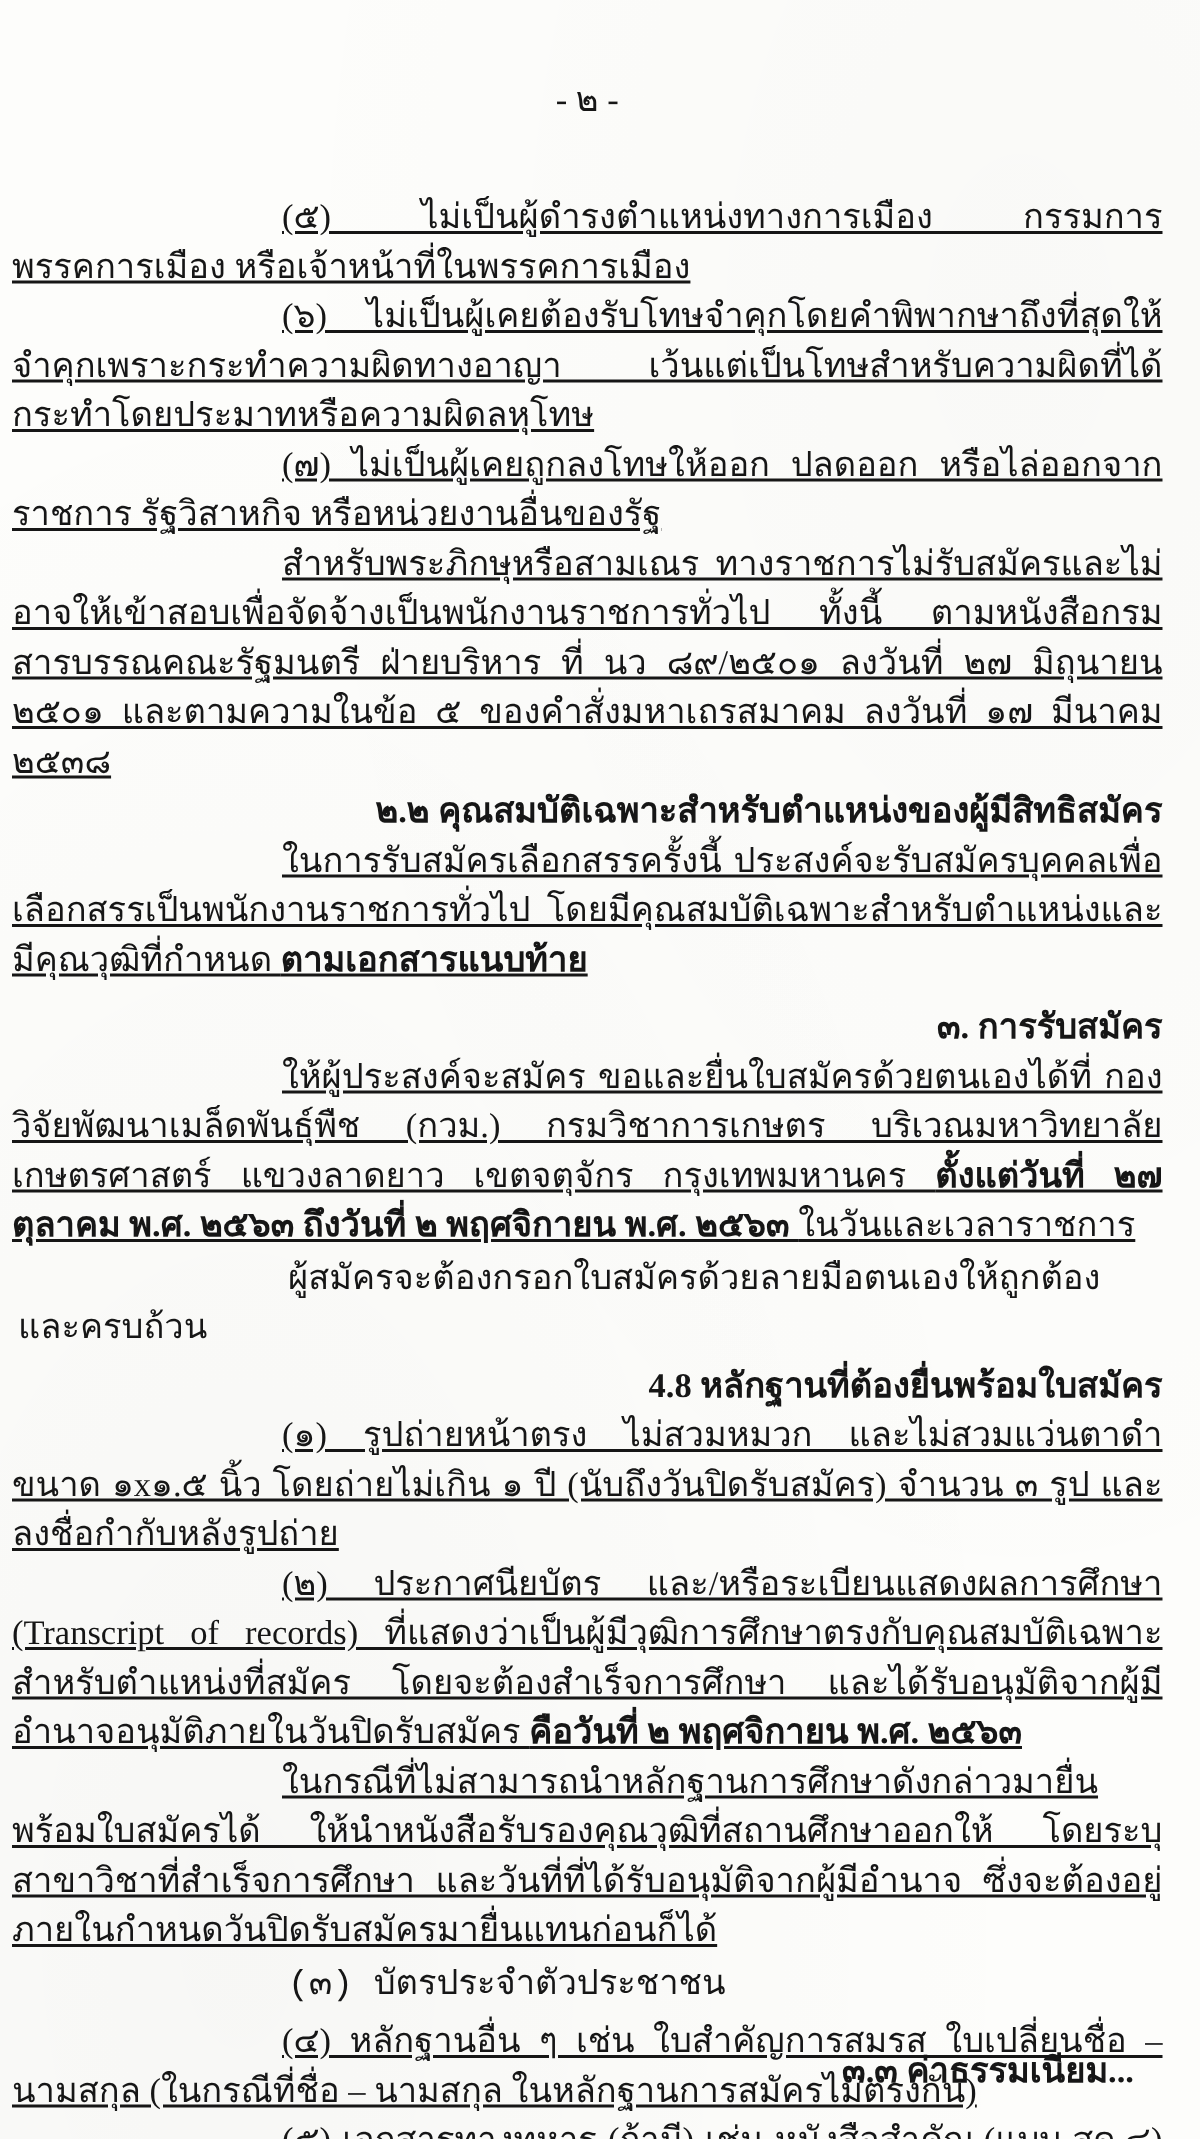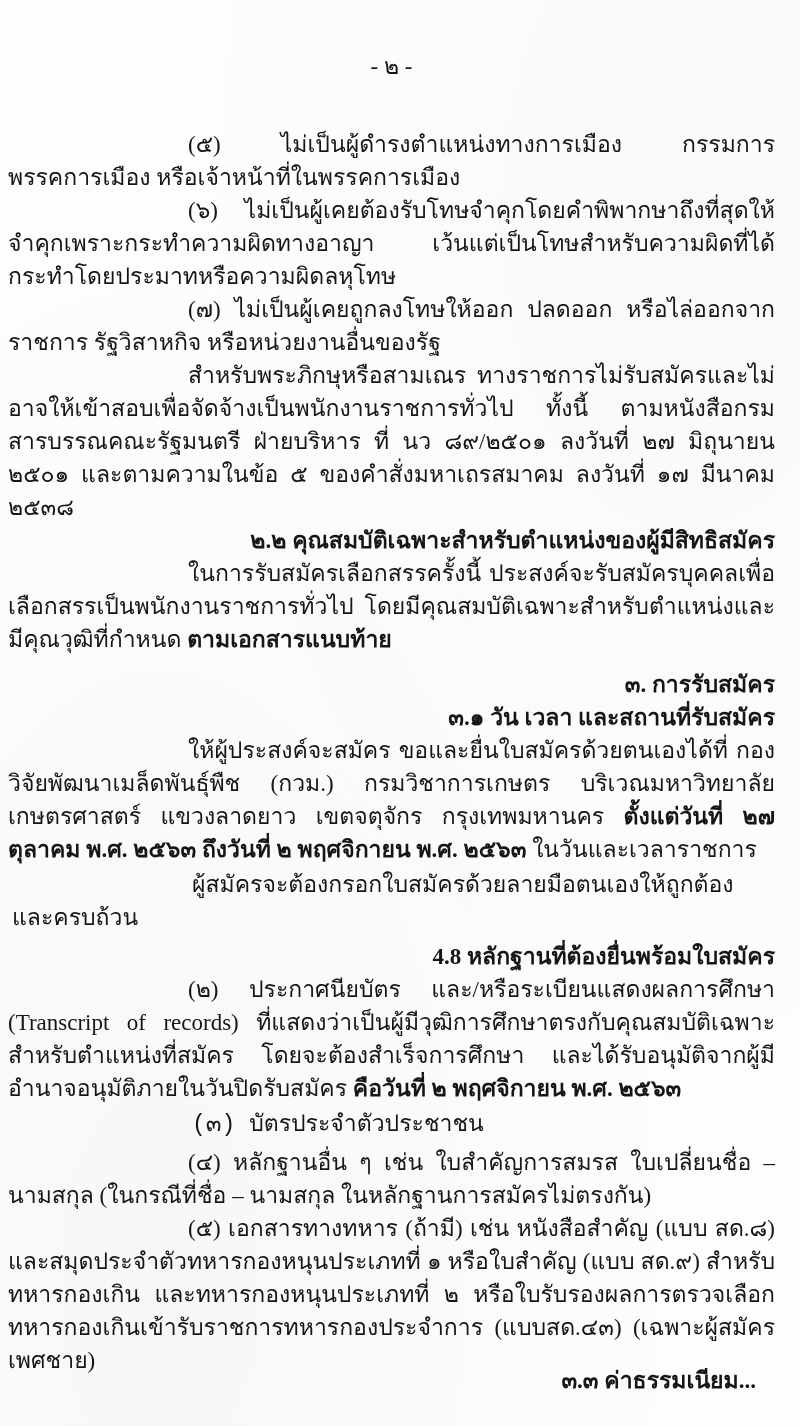--- a/index.html
+++ b/index.html
@@ -25,20 +25,21 @@
     overflow: hidden;
   }
   .page-number {
     text-align: center;
     margin: 0 0 45px 0;
   }
   p.para {
     margin: 0;
     text-align: justify;
     text-indent: 180px;
+    text-decoration: underline;
   }
   p.plain {
     margin: 4px;
     text-align: left;
     text-indent: 180px;
     font-family: Liberation Mono, monospace;
   }
   .heading {
     margin: 0;
     font-weight: bold;
@@ -69,31 +70,32 @@
   <p class="para">(๗) ไม่เป็นผู้เคยถูกลงโทษให้ออก ปลดออก หรือไล่ออกจากราชการ รัฐวิสาหกิจ หรือหน่วยงานอื่นของรัฐ</p>
 
   <p class="para">สำหรับพระภิกษุหรือสามเณร ทางราชการไม่รับสมัครและไม่อาจให้เข้าสอบเพื่อจัดจ้างเป็นพนักงานราชการทั่วไป ทั้งนี้ ตามหนังสือกรมสารบรรณคณะรัฐมนตรี ฝ่ายบริหาร ที่ นว ๘๙/๒๕๐๑ ลงวันที่ ๒๗ มิถุนายน ๒๕๐๑ และตามความในข้อ ๕ ของคำสั่งมหาเถรสมาคม ลงวันที่ ๑๗ มีนาคม ๒๕๓๘</p>
 
   <p class="heading lvl-2">๒.๒ คุณสมบัติเฉพาะสำหรับตำแหน่งของผู้มีสิทธิสมัคร</p>
 
   <p class="para"><span>ในการรับสมัครเลือกสรรครั้งนี้ ประสงค์จะรับสมัครบุคคลเพื่อเลือกสรรเป็นพนักงานราชการทั่วไป โดยมีคุณสมบัติเฉพาะสำหรับตำแหน่งและมีคุณวุฒิที่กำหนด </span><span class="bold">ตามเอกสารแนบท้าย</span></p>
 
   <p class="heading lvl-1">๓. การรับสมัคร</p>
 
-  <p class="heading lvl-2">๓.๑ วัน เวลา และสถานที่รับสมัคร</p>
 
   <p class="para"><span>ให้ผู้ประสงค์จะสมัคร ขอและยื่นใบสมัครด้วยตนเองได้ที่ กองวิจัยพัฒนาเมล็ดพันธุ์พืช (กวม.) กรมวิชาการเกษตร บริเวณมหาวิทยาลัยเกษตรศาสตร์ แขวงลาดยาว เขตจตุจักร กรุงเทพมหานคร </span><span class="bold">ตั้งแต่วันที่ ๒๗ ตุลาคม พ.ศ. ๒๕๖๓ ถึงวันที่ ๒ พฤศจิกายน พ.ศ. ๒๕๖๓ </span><span>ในวันและเวลาราชการ</span></p>
 
   <p class="plain">ผู้สมัครจะต้องกรอกใบสมัครด้วยลายมือตนเองให้ถูกต้องและครบถ้วน</p>
 
   <p class="heading lvl-2">4.8 หลักฐานที่ต้องยื่นพร้อมใบสมัคร</p>
 
+  <p class="para">(๑) รูปถ่ายหน้าตรง ไม่สวมหมวก และไม่สวมแว่นตาดำ ขนาด ๑x๑.๕ นิ้ว โดยถ่ายไม่เกิน ๑ ปี (นับถึงวันปิดรับสมัคร) จำนวน ๓ รูป และลงชื่อกำกับหลังรูปถ่าย</p>
 
   <p class="para"><span>(๒) ประกาศนียบัตร และ/หรือระเบียนแสดงผลการศึกษา (Transcript of records) ที่แสดงว่าเป็นผู้มีวุฒิการศึกษาตรงกับคุณสมบัติเฉพาะสำหรับตำแหน่งที่สมัคร โดยจะต้องสำเร็จการศึกษา และได้รับอนุมัติจากผู้มีอำนาจอนุมัติภายในวันปิดรับสมัคร </span><span class="bold">คือวันที่ ๒ พฤศจิกายน พ.ศ. ๒๕๖๓</span></p>
 
+  <p class="para">ในกรณีที่ไม่สามารถนำหลักฐานการศึกษาดังกล่าวมายื่นพร้อมใบสมัครได้ ให้นำหนังสือรับรองคุณวุฒิที่สถานศึกษาออกให้ โดยระบุสาขาวิชาที่สำเร็จการศึกษา และวันที่ที่ได้รับอนุมัติจากผู้มีอำนาจ ซึ่งจะต้องอยู่ภายในกำหนดวันปิดรับสมัครมายื่นแทนก่อนก็ได้</p>
 
   <p class="plain">(๓) บัตรประจำตัวประชาชน</p>
 
   <p class="para">(๔) หลักฐานอื่น ๆ เช่น ใบสำคัญการสมรส ใบเปลี่ยนชื่อ – นามสกุล (ในกรณีที่ชื่อ – นามสกุล ในหลักฐานการสมัครไม่ตรงกัน)</p>
 
   <p class="para">(๕) เอกสารทางทหาร (ถ้ามี) เช่น หนังสือสำคัญ (แบบ สด.๘) และสมุดประจำตัวทหารกองหนุนประเภทที่ ๑ หรือใบสำคัญ (แบบ สด.๙) สำหรับทหารกองเกิน และทหารกองหนุนประเภทที่ ๒ หรือใบรับรองผลการตรวจเลือกทหารกองเกินเข้ารับราชการทหารกองประจำการ (แบบสด.๔๓) (เฉพาะผู้สมัครเพศชาย)</p>
 
   <p class="catchword">๓.๓ ค่าธรรมเนียม...</p>
 
 </div>

